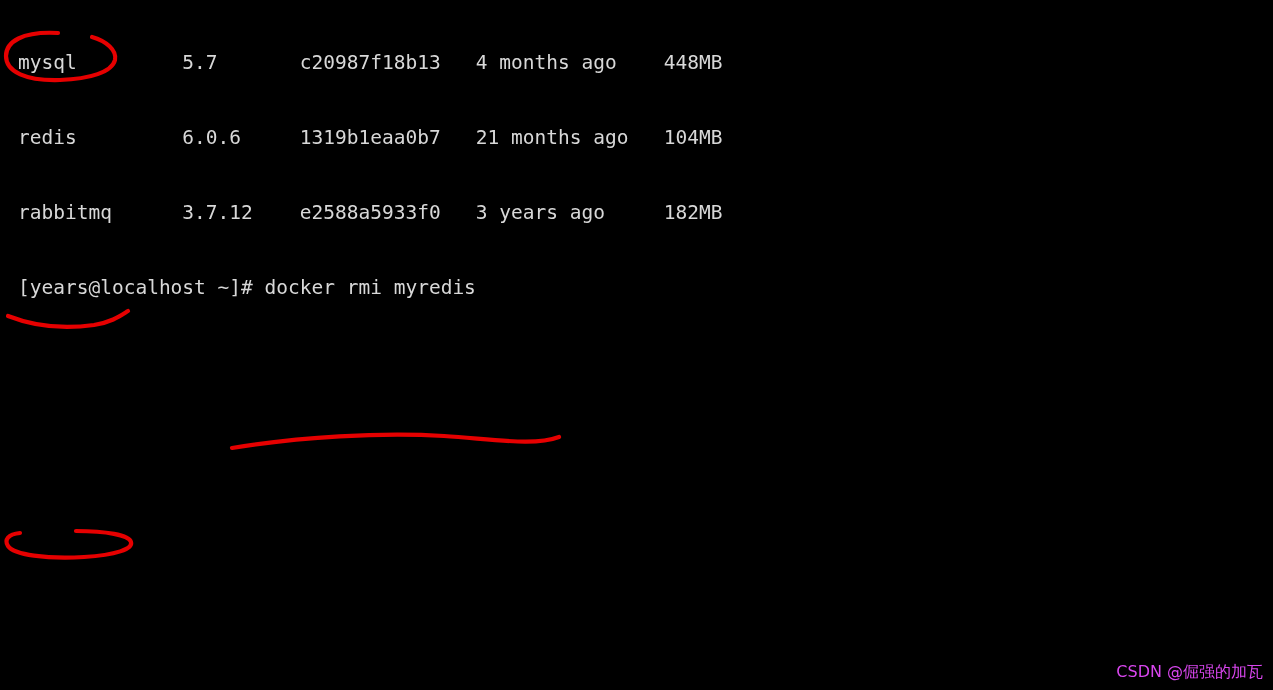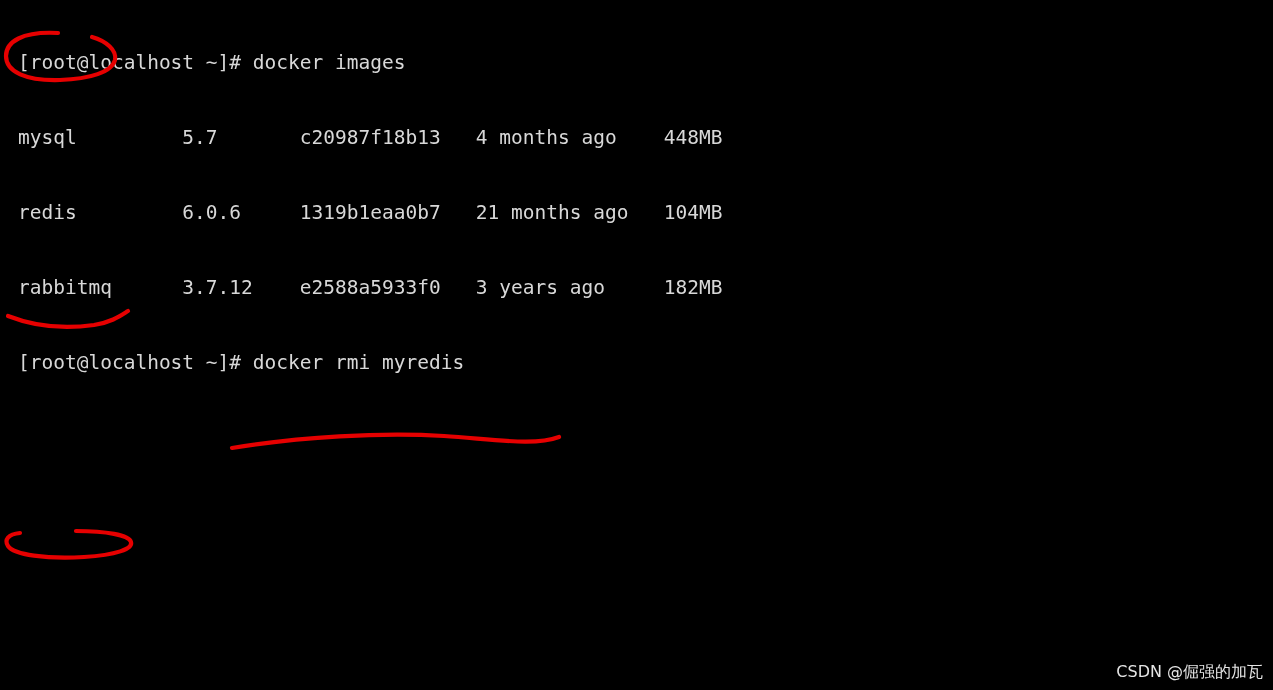--- a/index.html
+++ b/index.html
@@ -44,38 +44,37 @@
     top: 0;
     width: 1273px;
     height: 690px;
     z-index: 3;
     pointer-events: none;
   }
   #watermark {
     position: absolute;
     right: 10px;
     bottom: 7px;
-    color: #e5e5e5;
+    color: #d946ef;
     font-family: "DejaVu Sans", "Liberation Sans", sans-serif;
     font-size: 16px;
     z-index: 4;
     white-space: pre;
   }
 </style>
 </head>
 <body>
 
 <div id="terminal">
 
   <div id="screen">
-    <span class="line">[root@localhost ~]# docker images</span>
     <span class="line">mysql         5.7       c20987f18b13   4 months ago    448MB</span>
     <span class="line">redis         6.0.6     1319b1eaa0b7   21 months ago   104MB</span>
     <span class="line">rabbitmq      3.7.12    e2588a5933f0   3 years ago     182MB</span>
-    <span class="line">[root@localhost ~]# docker rmi myredis</span>
+    <span class="line">[years@localhost ~]# docker rmi myredis</span>
     
     
     
     
     
     
     
     
     
     

